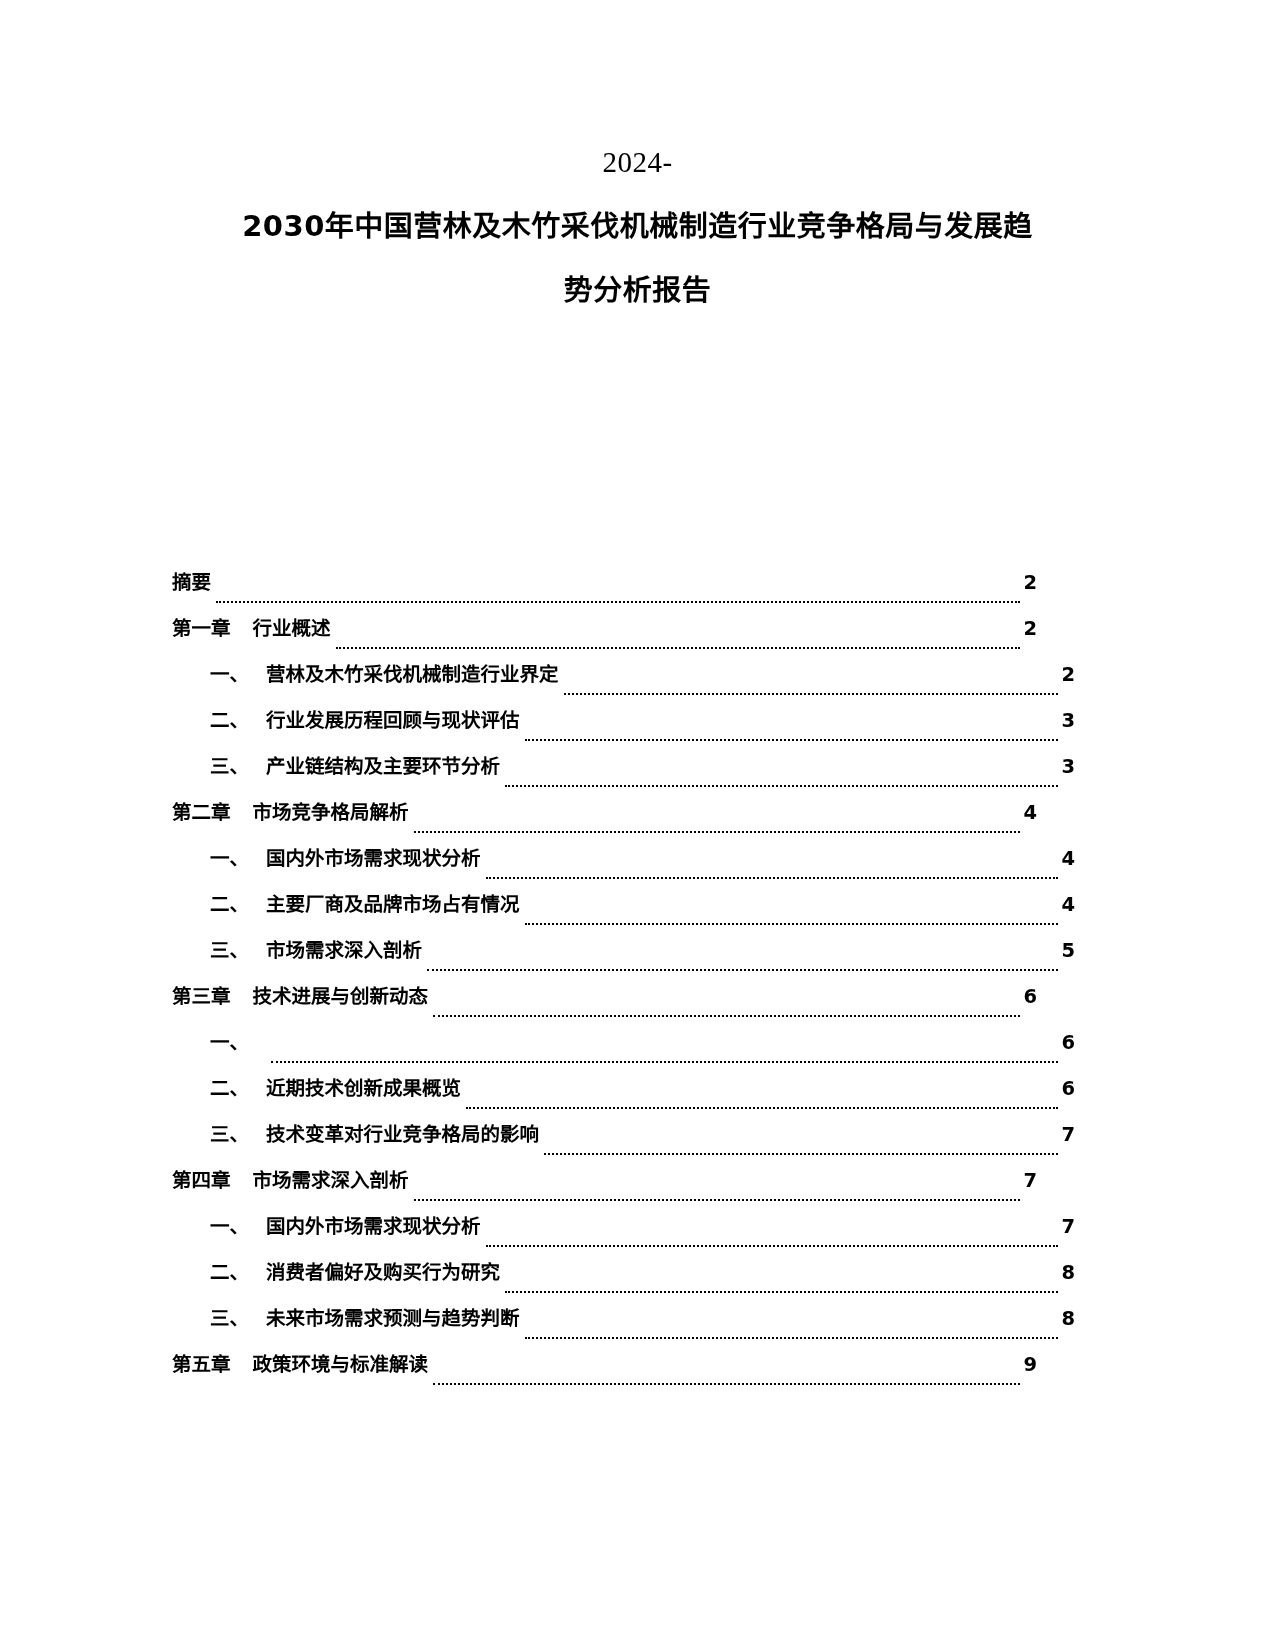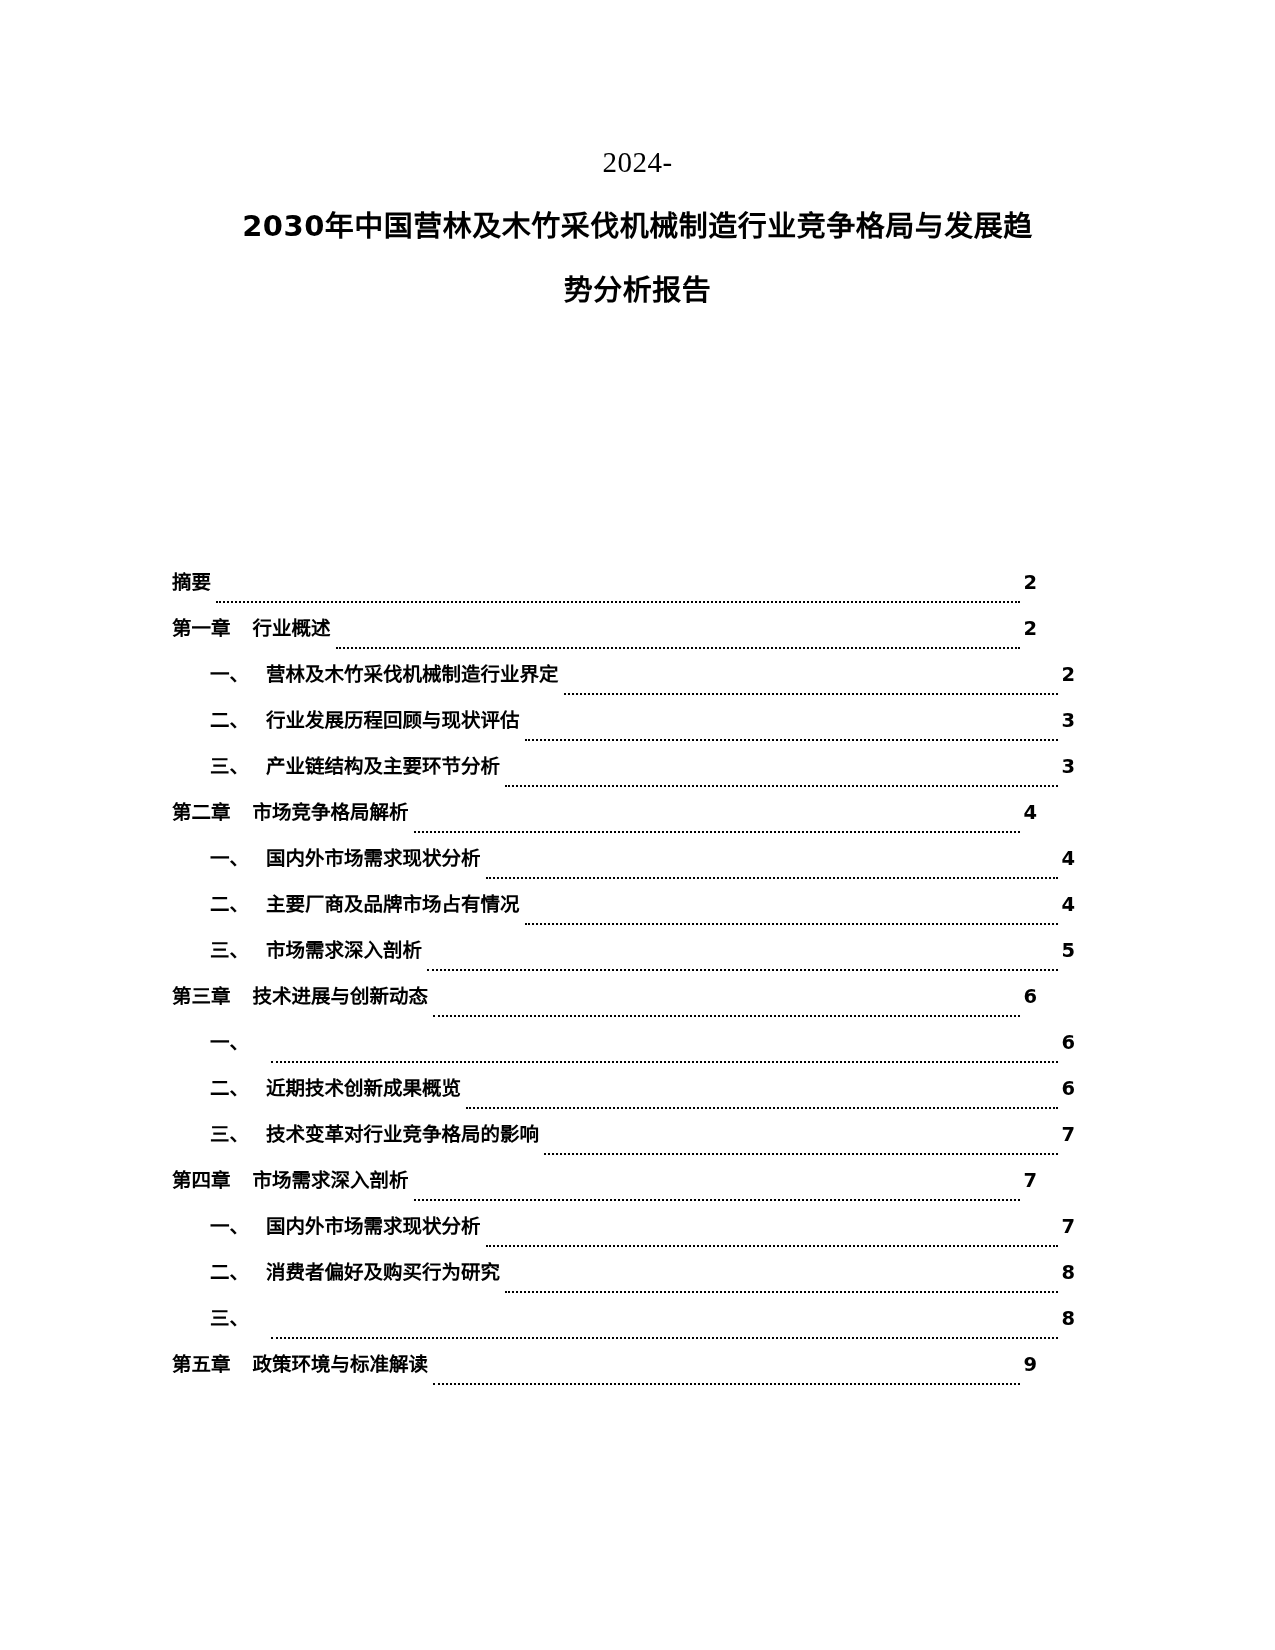--- a/index.html
+++ b/index.html
@@ -188,20 +188,21 @@
         <span class="toc-page">7</span>
       </div>
       <div class="toc-entry level-2">
         <span class="toc-num">二、</span>
         <span class="toc-text">消费者偏好及购买行为研究</span>
         <span class="toc-dots"></span>
         <span class="toc-page">8</span>
       </div>
       <div class="toc-entry level-2">
         <span class="toc-num">三、</span>
+        <span class="toc-text">未来市场需求预测与趋势判断</span>
         <span class="toc-dots"></span>
         <span class="toc-page">8</span>
       </div>
       <div class="toc-entry level-1">
         <span class="toc-chap">第五章</span>
         <span class="toc-text">政策环境与标准解读</span>
         <span class="toc-dots"></span>
         <span class="toc-page">9</span>
       </div>
     </div>

